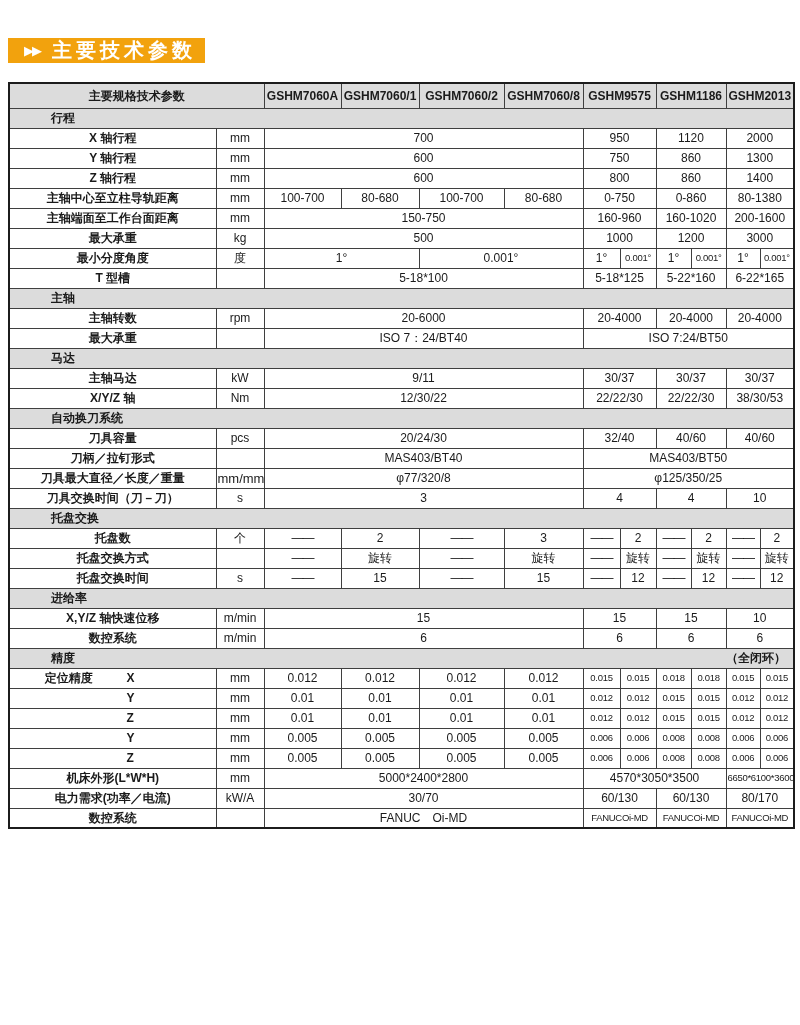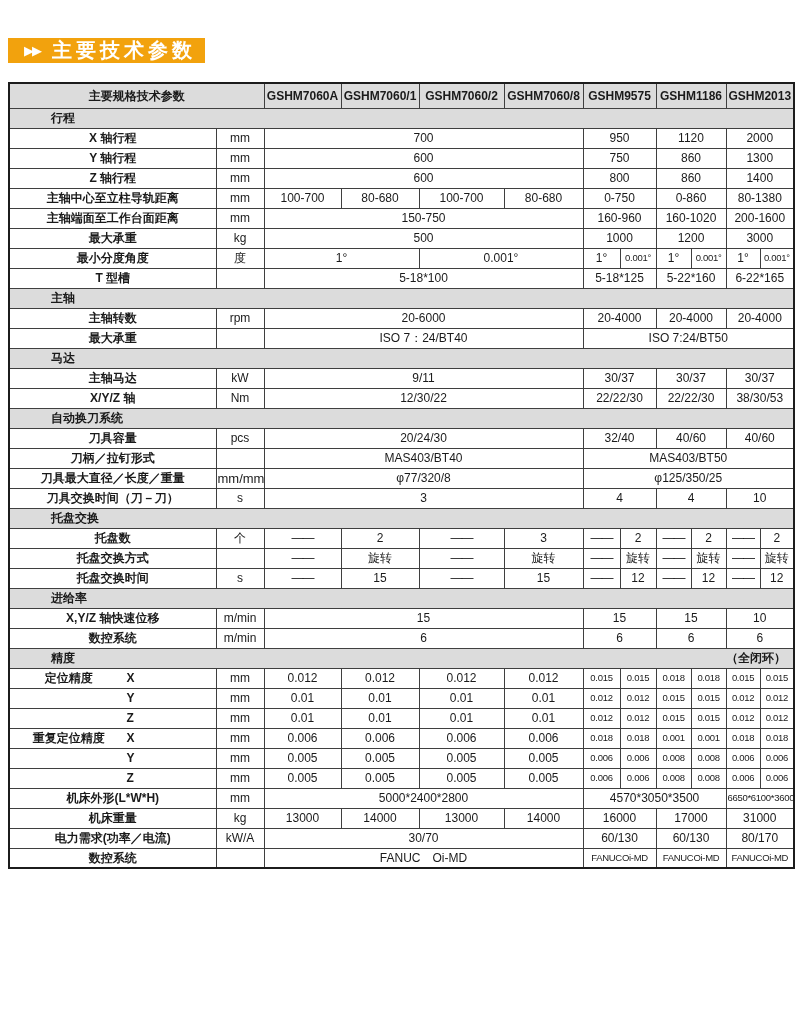--- a/index.html
+++ b/index.html
@@ -408,39 +408,20 @@
         <td colspan="1" class="val small">0.012</td>
         <td colspan="1" class="val small">0.012</td>
         <td colspan="1" class="val small">0.015</td>
         <td colspan="1" class="val small">0.015</td>
         <td colspan="1" class="val small">0.012</td>
         <td colspan="1" class="val small">0.012</td>
       </tr>
       <tr>
         <td class="lbl">
           <div class="lblflex">
-            <span class="lbl-main">重复定位精度</span>
-            <span class="lbl-axis">X</span>
-          </div>
-        </td>
-        <td class="unit">mm</td>
-        <td colspan="1" class="val">0.006</td>
-        <td colspan="1" class="val">0.006</td>
-        <td colspan="1" class="val">0.006</td>
-        <td colspan="1" class="val">0.006</td>
-        <td colspan="1" class="val small">0.018</td>
-        <td colspan="1" class="val small">0.018</td>
-        <td colspan="1" class="val small">0.001</td>
-        <td colspan="1" class="val small">0.001</td>
-        <td colspan="1" class="val small">0.018</td>
-        <td colspan="1" class="val small">0.018</td>
-      </tr>
-      <tr>
-        <td class="lbl">
-          <div class="lblflex">
             <span class="lbl-main"></span>
             <span class="lbl-axis">Y</span>
           </div>
         </td>
         <td class="unit">mm</td>
         <td colspan="1" class="val">0.005</td>
         <td colspan="1" class="val">0.005</td>
         <td colspan="1" class="val">0.005</td>
         <td colspan="1" class="val">0.005</td>
         <td colspan="1" class="val small">0.006</td>
@@ -468,31 +449,20 @@
         <td colspan="1" class="val small">0.008</td>
         <td colspan="1" class="val small">0.006</td>
         <td colspan="1" class="val small">0.006</td>
       </tr>
       <tr>
         <td class="lbl">机床外形(L*W*H)</td>
         <td class="unit">mm</td>
         <td colspan="4" class="val">5000*2400*2800</td>
         <td colspan="4" class="val">4570*3050*3500</td>
         <td colspan="2" class="val small">6650*6100*3600</td>
-      </tr>
-      <tr>
-        <td class="lbl">机床重量</td>
-        <td class="unit">kg</td>
-        <td colspan="1" class="val">13000</td>
-        <td colspan="1" class="val">14000</td>
-        <td colspan="1" class="val">13000</td>
-        <td colspan="1" class="val">14000</td>
-        <td colspan="2" class="val">16000</td>
-        <td colspan="2" class="val">17000</td>
-        <td colspan="2" class="val">31000</td>
       </tr>
       <tr>
         <td class="lbl">电力需求(功率／电流)</td>
         <td class="unit">kW/A</td>
         <td colspan="4" class="val">30/70</td>
         <td colspan="2" class="val">60/130</td>
         <td colspan="2" class="val">60/130</td>
         <td colspan="2" class="val">80/170</td>
       </tr>
       <tr>

